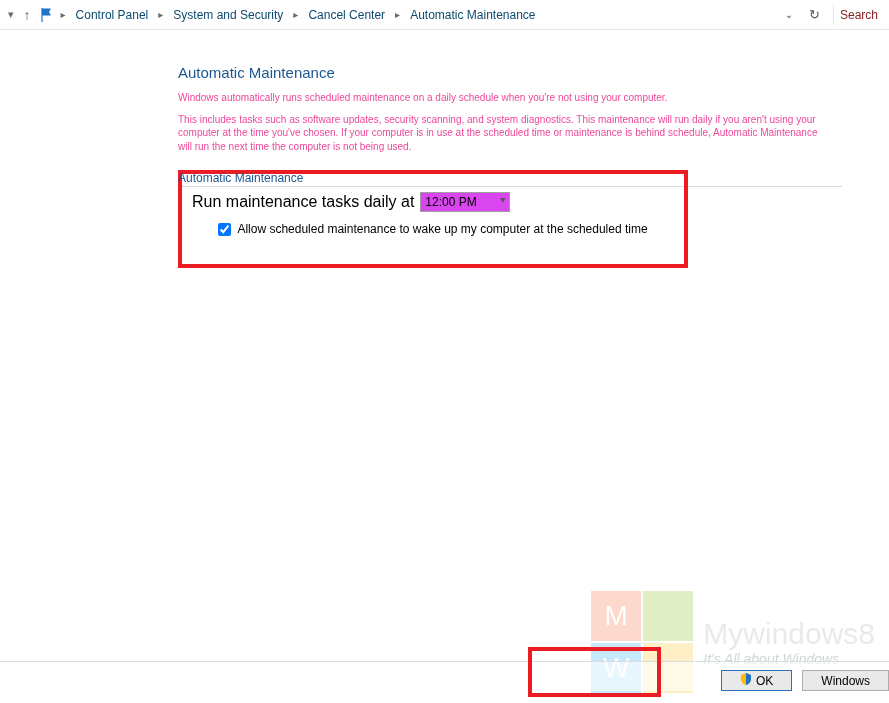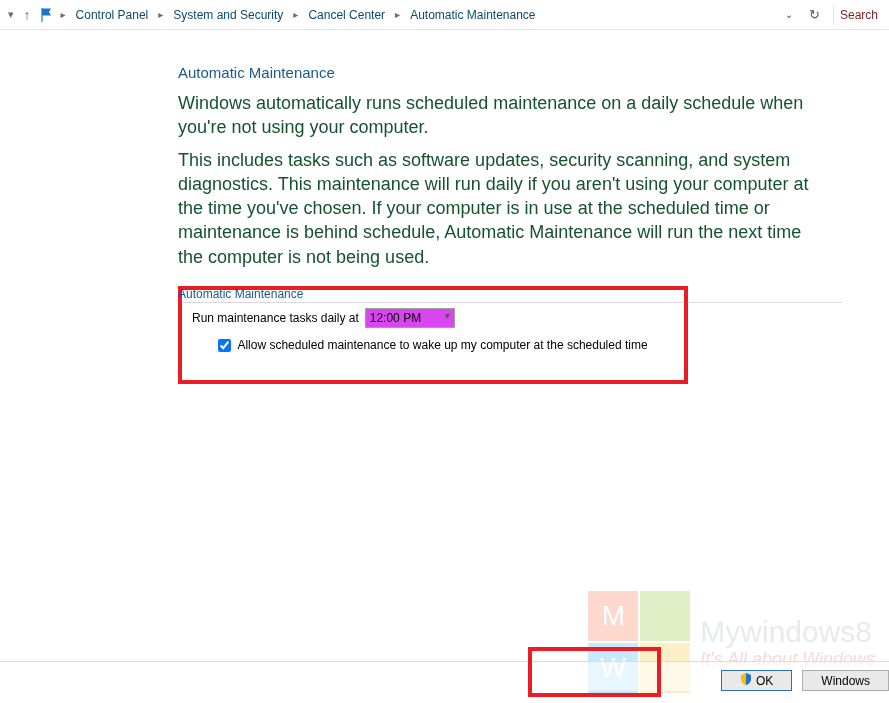--- a/index.html
+++ b/index.html
@@ -14,28 +14,28 @@
     .crumb-sep { color: #6b6b6b; font-size: 10px; padding: 0 2px; }
     .crumb { padding: 0 4px; color: #0c4a6e; }
     .crumb-spacer { flex: 1; }
     .dropdown-small { color: #555; font-size: 10px; padding: 0 6px; }
     .refresh-icon { color: #555; padding: 0 6px; font-size: 13px; }
     .search-box { margin-left: 3px; padding: 3px 6px; color: #7f1d1d; border-left: 1px solid #e6e6e6; width: 50px; }
 
     
     .content { padding: 34px 20px 0 178px; max-width: 848px; }
     .page-title { color: #1b5790; font-size: 15px; font-weight: 400; margin-bottom: 10px; }
-    .para { color: #14532d; font-size: 18px; line-height: 1.35; margin-bottom: 8px; max-width: 664px; }
+    .para { color: #ec4899; font-size: 10px; line-height: 1.35; margin-bottom: 8px; max-width: 664px; }
 
     .section-label { color: #1b5790; font-size: 12px; margin-top: 18px; margin-bottom: 0; }
     .divider-line { border-top: 1px solid #d9d9d9; margin-top: 1px; margin-left: 0; width: 664px; }
 
     .red-box { border: 4px solid #ec1c24; padding: 18px 10px 28px 10px; margin-top: -17px; width: 510px; background: transparent; }
     .row-run { display: flex; align-items: center; gap: 6px; margin-bottom: 10px; }
-    .row-run label { font-size: 12px; }
+    .row-run label { font-size: 16px; }
     .time-select { border: 1px solid #a0a0a0; background: #d946ef; padding: 1px 16px 1px 4px; font-size: 12px; height: 20px; -webkit-appearance: none; appearance: none; position: relative; width: 90px; }
     .select-wrap { position: relative; display: inline-block; }
     .select-wrap::after { content: "▾"; position: absolute; right: 5px; top: 2px; font-size: 10px; color: #555; pointer-events: none; }
     .row-allow { display: flex; align-items: center; gap: 6px; justify-content: center; }
     .row-allow input[type=checkbox] { width: 13px; height: 13px; }
 
     
     .bottom-bar { position: absolute; left: 0; right: 0; bottom: 12px; border-top: 1px solid #dcdcdc; padding-top: 8px; display: flex; justify-content: flex-end; gap: 10px; background: rgba(255,255,255,0.6); }
     .btn { border: 1px solid #adadad; background: #e9e9e9; padding: 2px 18px; font-size: 12px; min-width: 68px; text-align: center; display: inline-flex; align-items: center; justify-content: center; gap: 4px; }
     .btn-default { border: 1px solid #2c6fbb; }
@@ -44,21 +44,21 @@
     .red-box-bottom { position: absolute; bottom: 6px; left: 528px; width: 133px; height: 50px; border: 4px solid #ec1c24; pointer-events: none; }
 
     
     .watermark { position: absolute; right: 14px; bottom: 10px; opacity: 0.22; display: flex; align-items: center; gap: 10px; pointer-events: none; }
     .wm-tiles { display: grid; grid-template-columns: 50px 50px; grid-template-rows: 50px 50px; gap: 2px; }
     .t1 { background: #f25022; display:flex; align-items:center; justify-content:center; color:#fff; font-size:28px; font-weight:300;}
     .t2 { background: #7fba00; }
     .t3 { background: #00a4ef; display:flex; align-items:center; justify-content:center; color:#fff; font-size:28px; font-weight:300;}
     .t4 { background: #ffb900; }
     .wm-text { font-size: 30px; color: #9aa0a6; font-weight: 300; }
-    .wm-sub { font-size: 18px; color: #ef4444; font-style: italic; margin-top: 0; }
+    .wm-sub { font-size: 14px; color: #14532d; font-style: italic; margin-top: 0; }
   </style>
 </head>
 <body>
 
 <div class="breadcrumb-bar">
   <span class="nav-chevron">▾</span>
   <span class="up-arrow">↑</span>
   <span class="flag-icon">
     <svg viewBox="0 0 16 16">
         <path d="M3 1v14" stroke="#1e74c8" stroke-width="1.2"></path>

